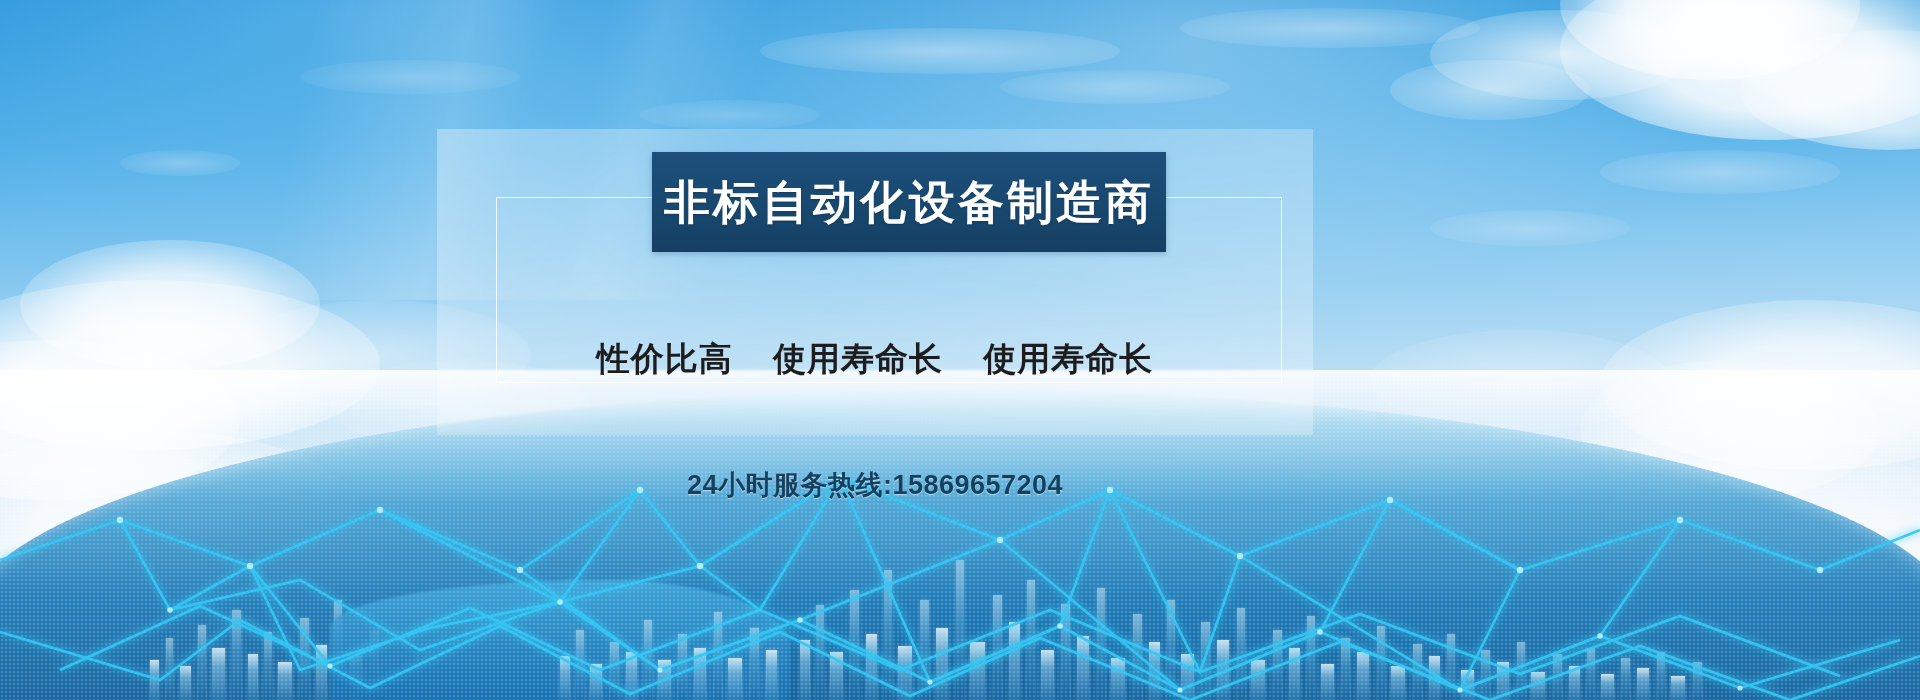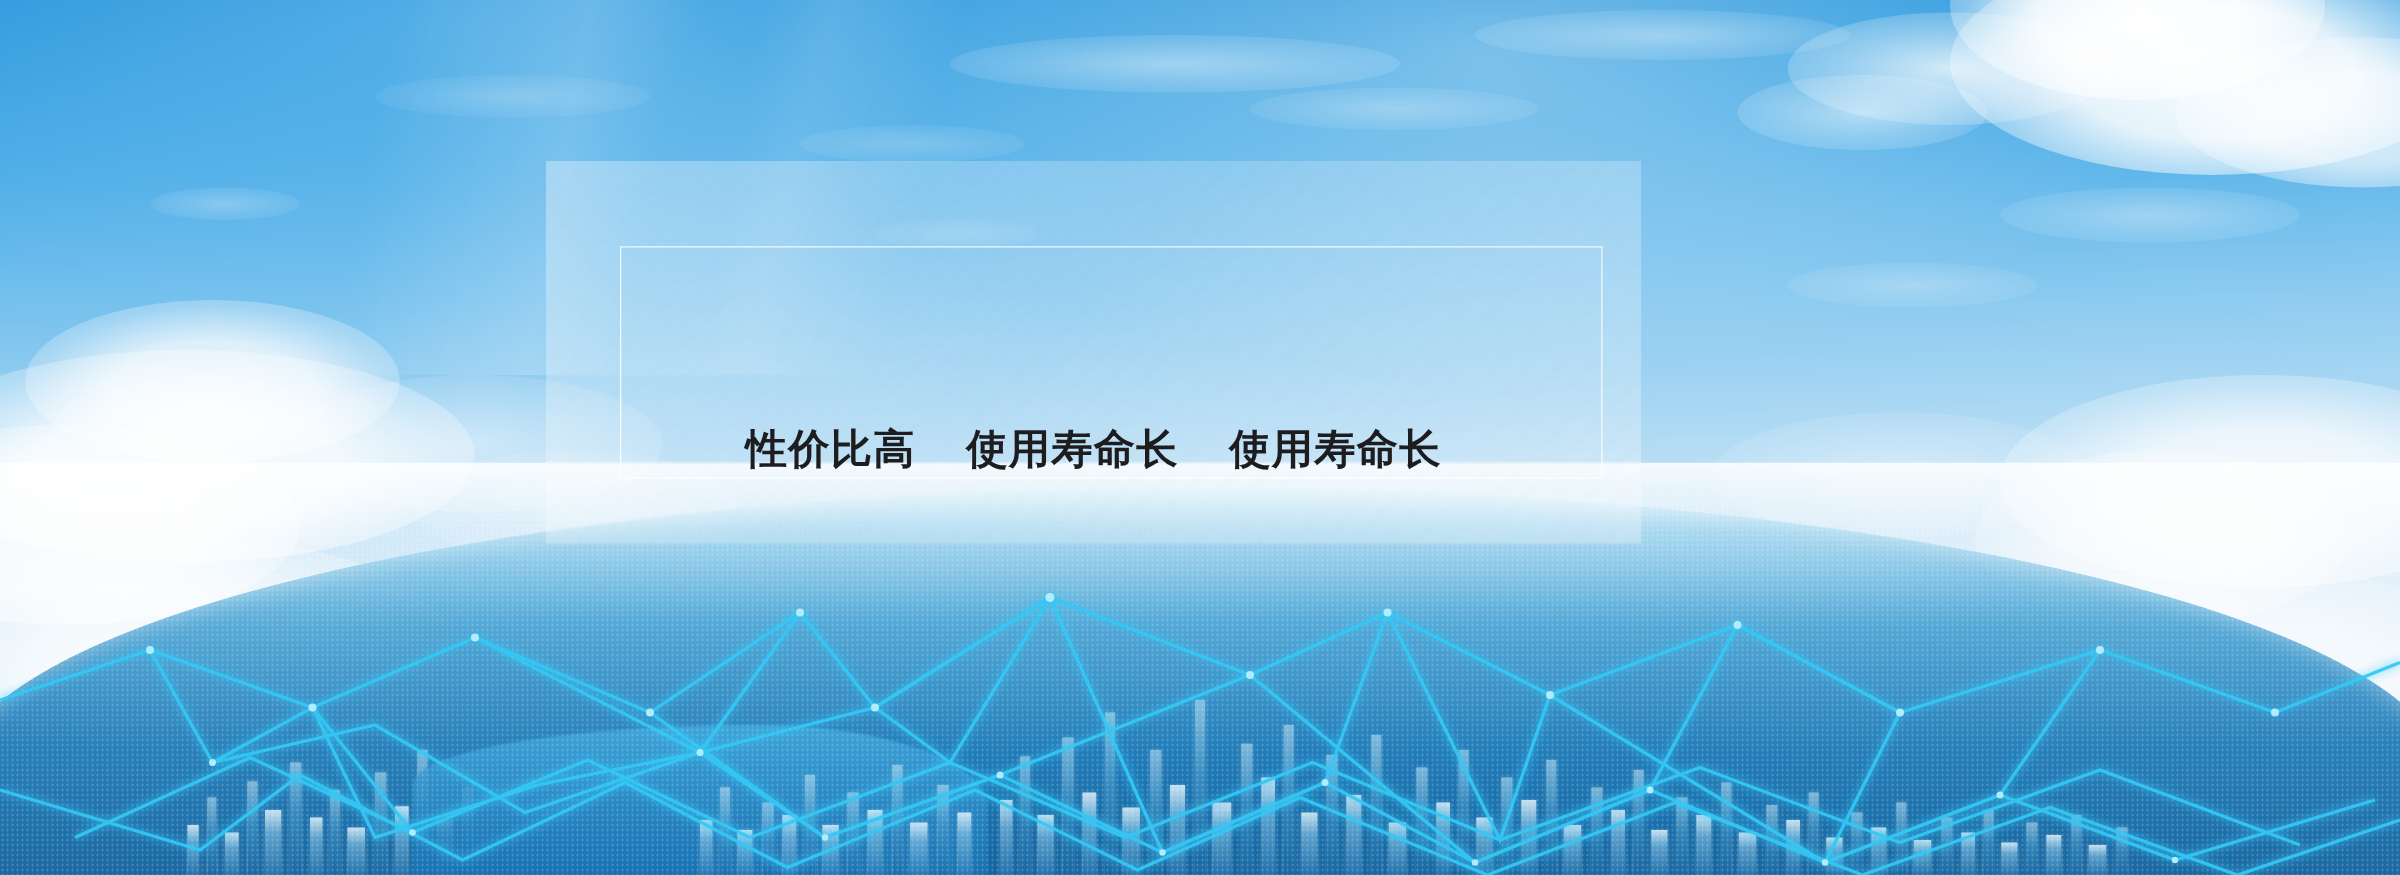--- a/index.html
+++ b/index.html
@@ -345,24 +345,30 @@
           <circle cx="1180" cy="320" r="2.6"></circle>
         <circle cx="1460" cy="320" r="2.6"></circle>
           <circle cx="1740" cy="318" r="2.6"></circle>
       </g>
     </svg>
   </div>
 
   <div class="panel"></div>
   <div class="frame"></div>
 
+  <div class="titlebox">
+    <span class="t">非标自动化设备制造商</span>
+  </div>
 
   <div class="subhead">
     <span>性价比高</span>
     <span class="gap"></span>
     <span>使用寿命长</span>
     <span class="gap"></span>
     <span>使用寿命长</span>
   </div>
 
 
+  <div class="hotline">
+    <span>24小时服务热线:</span><span class="num">15869657204</span>
+  </div>
 
 </div>
 
 </body></html>

